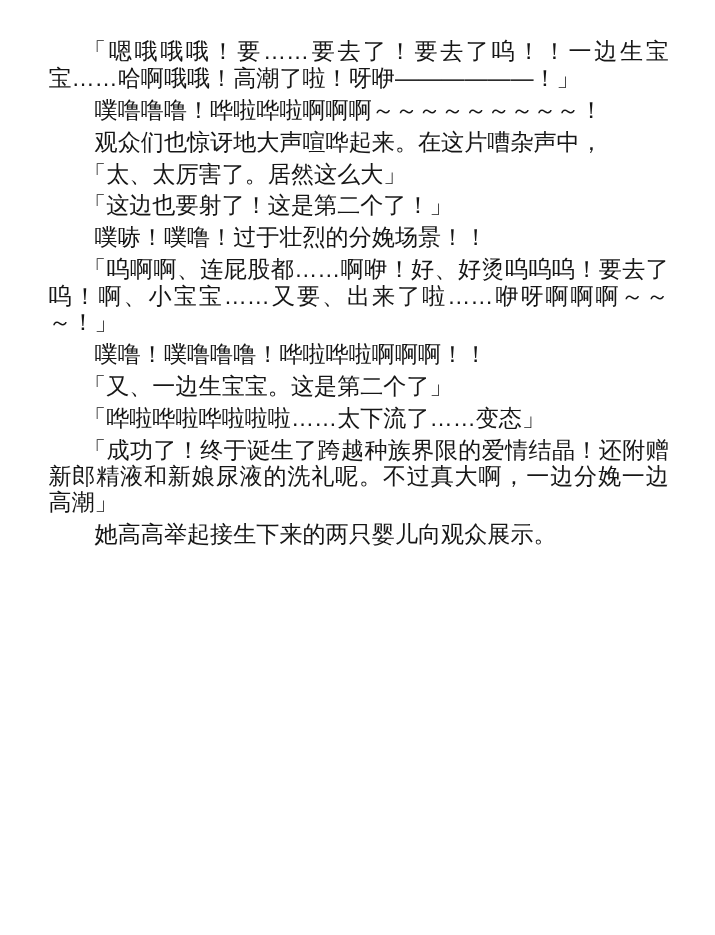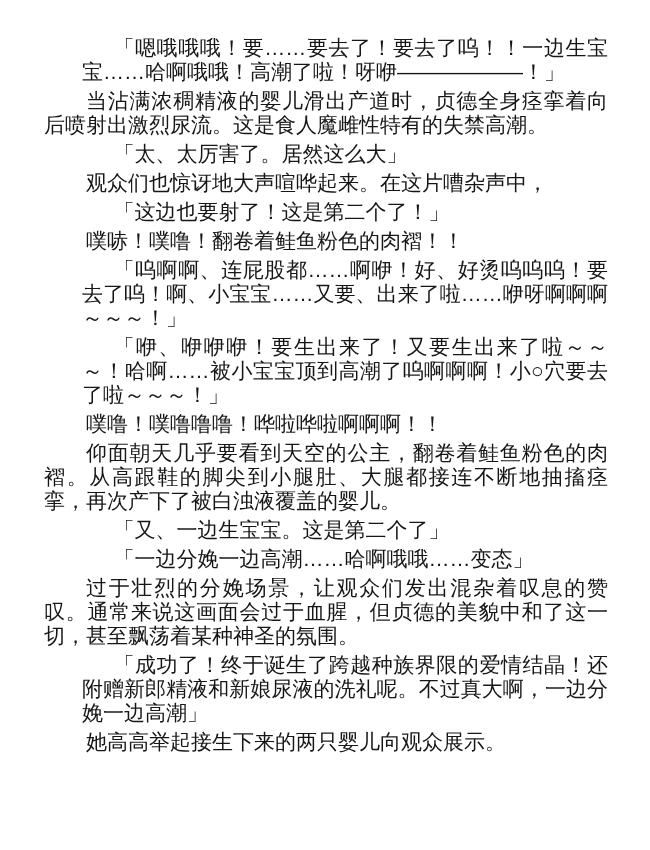--- a/index.html
+++ b/index.html
@@ -26,37 +26,33 @@
     line-height: 24px;
     color: #161616;
     text-align: justify;
     text-indent: 2em;
     letter-spacing: 0;
     word-break: break-all;
     font-weight: 500;
   }
   .page-text p.para.quote {
     text-indent: 1.5em;
-    margin-left: 38px;
   }
 </style>
 </head>
 <body>
 
 <div class="novel-page">
   <div class="page-text">
       <p class="para quote">「嗯哦哦哦！要……要去了！要去了呜！！一边生宝宝……哈啊哦哦！高潮了啦！呀咿——————！」</p>
-      <p class="para">当沾满浓稠精液的婴儿滑出产道时，贞德全身痉挛着向后喷射出激烈尿流。这是食人魔雌性特有的失禁高潮。</p>
+      <p class="para">噗噜噜噜！哗啦哗啦啊啊啊～～～～～～～～～！</p>
+      <p class="para">观众们也惊讶地大声喧哗起来。在这片嘈杂声中，</p>
       <p class="para quote">「太、太厉害了。居然这么大」</p>
-      <p class="para">观众们也惊讶地大声喧哗起来。在这片嘈杂声中，</p>
       <p class="para quote">「这边也要射了！这是第二个了！」</p>
-      <p class="para">噗哧！噗噜！翻卷着鲑鱼粉色的肉褶！！</p>
+      <p class="para">噗哧！噗噜！过于壮烈的分娩场景！！</p>
       <p class="para quote">「呜啊啊、连屁股都……啊咿！好、好烫呜呜呜！要去了呜！啊、小宝宝……又要、出来了啦……咿呀啊啊啊～～～！」</p>
-      <p class="para quote">「咿、咿咿咿！要生出来了！又要生出来了啦～～～！哈啊……被小宝宝顶到高潮了呜啊啊啊！小○穴要去了啦～～～！」</p>
       <p class="para">噗噜！噗噜噜噜！哗啦哗啦啊啊啊！！</p>
-      <p class="para">仰面朝天几乎要看到天空的公主，翻卷着鲑鱼粉色的肉褶。从高跟鞋的脚尖到小腿肚、大腿都接连不断地抽搐痉挛，再次产下了被白浊液覆盖的婴儿。</p>
       <p class="para quote">「又、一边生宝宝。这是第二个了」</p>
-      <p class="para quote">「一边分娩一边高潮……哈啊哦哦……变态」</p>
-      <p class="para">过于壮烈的分娩场景，让观众们发出混杂着叹息的赞叹。通常来说这画面会过于血腥，但贞德的美貌中和了这一切，甚至飘荡着某种神圣的氛围。</p>
+      <p class="para quote">「哗啦哗啦哗啦啦啦……太下流了……变态」</p>
       <p class="para quote">「成功了！终于诞生了跨越种族界限的爱情结晶！还附赠新郎精液和新娘尿液的洗礼呢。不过真大啊，一边分娩一边高潮」</p>
       <p class="para">她高高举起接生下来的两只婴儿向观众展示。</p>
     </div>
 </div>
 
 </body></html>

